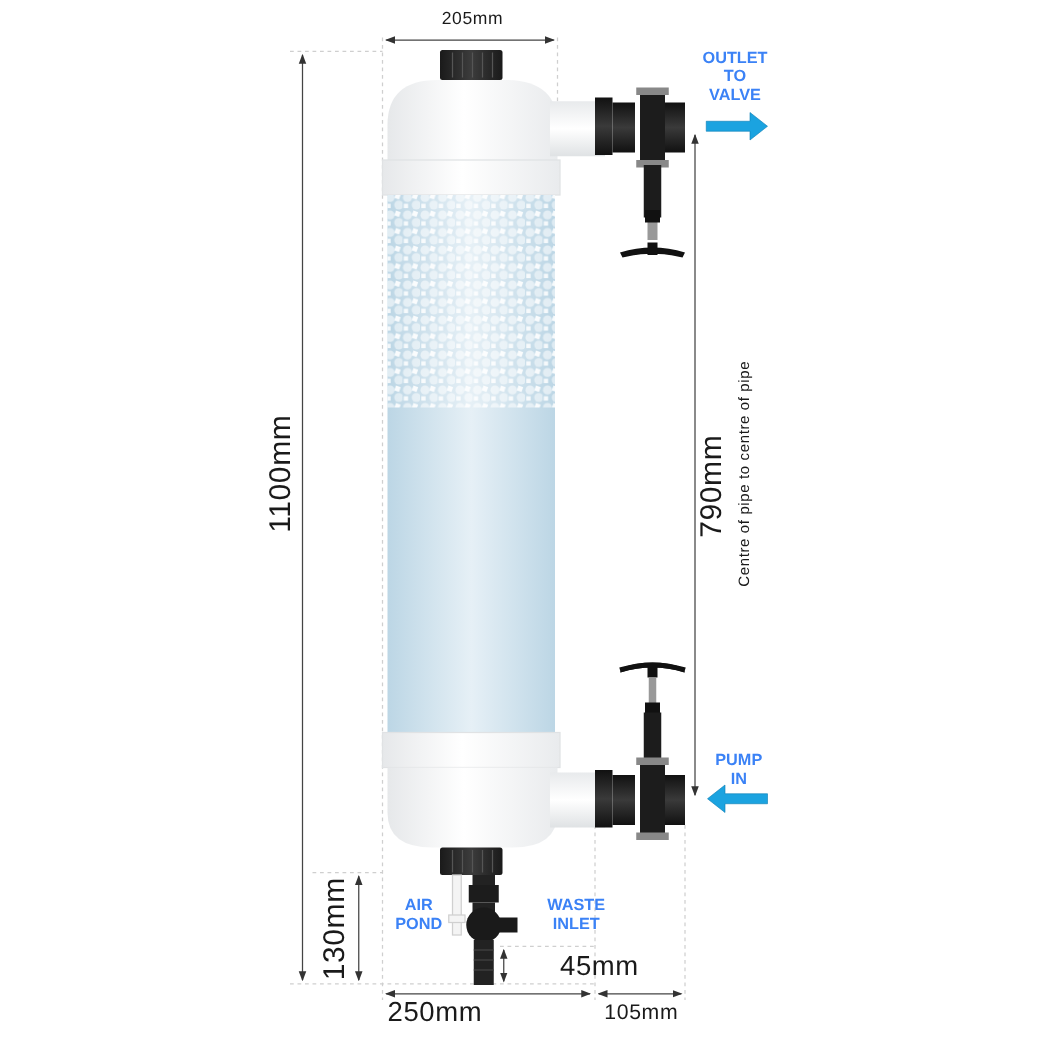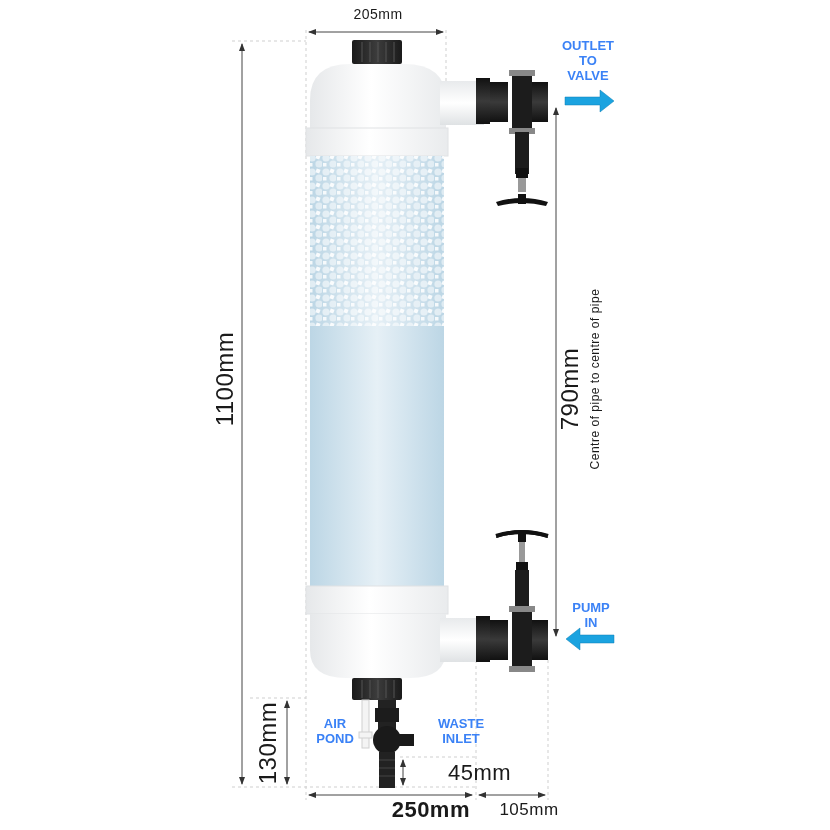--- a/index.html
+++ b/index.html
@@ -162,23 +162,23 @@
 <div class="abs dim-text" style="left:160px; top:365px; width:130px; text-align:center; font-size:24px; transform:rotate(-90deg);">1100mm</div>
 
 <div class="abs dim-text" style="left:520px; top:375px; width:100px; text-align:center; font-size:24px; transform:rotate(-90deg);">790mm</div>
 
 <div class="abs dim-text" style="left:490px; top:372px; width:210px; text-align:center; font-size:12px; font-weight:normal; transform:rotate(-90deg);">Centre of pipe to centre of pipe</div>
 
 <div class="abs dim-text" style="left:220px; top:729px; width:96px; text-align:center; font-size:24px; transform:rotate(-90deg);">130mm</div>
 
 <div class="abs dim-text" style="left:408px; top:760px; font-size:22px;margin-left:40px;">45mm</div>
 
-<div class="abs dim-text" style="left:310px; top:797px; width:160px; text-align:right; font-size:22px;font-weight:bold;">250mm</div>
+<div class="abs dim-text" style="left:310px; top:797px; width:160px; text-align:left; font-size:22px;">250mm</div>
 
-<div class="abs dim-text" style="left:478px; top:800px; width:70px; text-align:center; font-size:17px;margin-left:16px;">105mm</div>
+<div class="abs dim-text" style="left:478px; top:800px; width:70px; text-align:center; font-size:17px;">105mm</div>
 
 <div class="abs label-bold" style="left:552px; top:38px; width:72px;">
   <div>OUTLET</div>
   <div>TO</div>
   <div>VALVE</div>
 </div>
 
 <div class="abs label-bold" style="left:556px; top:600px; width:70px;text-align:center;">
   <div>PUMP</div>
   <div>IN</div>

